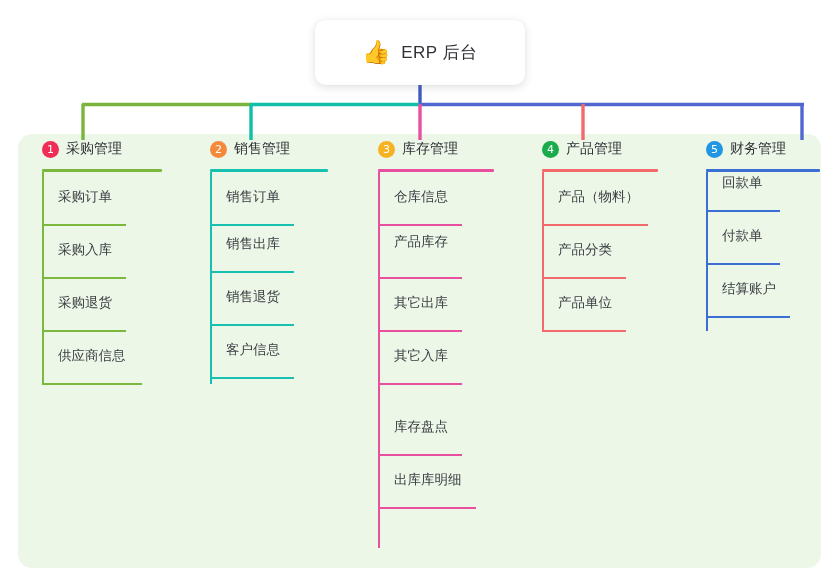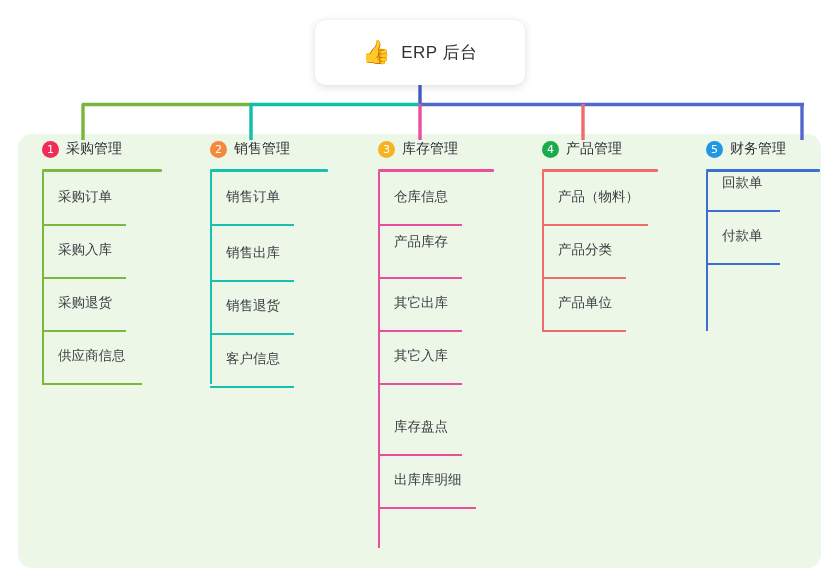--- a/index.html
+++ b/index.html
@@ -199,21 +199,21 @@
       <span class="badge" style="background:#f4893c;">2</span>
       <span class="col-title">销售管理</span>
     </div>
     <div class="col-rule" style="background:#18c0b0; width:118px; margin-left:16px;"></div>
     <div class="items" style="height:216px;">
       <div class="stem" style="background:#18c0b0; height:212px;"></div>
       <div class="item" style="height:54px;">
         <span class="item-label">销售订单</span>
         <span class="item-rule" style="background:#18c0b0; width:84px;"></span>
       </div>
-      <div class="item" style="height:56px;">
+      <div class="item" style="height:35px;margin-top:12px;">
         <span class="item-label">销售出库</span>
         <span class="item-rule" style="background:#18c0b0; width:84px;"></span>
       </div>
       <div class="item" style="height:53px;">
         <span class="item-label">销售退货</span>
         <span class="item-rule" style="background:#18c0b0; width:84px;"></span>
       </div>
       <div class="item" style="height:53px;">
         <span class="item-label">客户信息</span>
         <span class="item-rule" style="background:#18c0b0; width:84px;"></span>
@@ -288,16 +288,20 @@
     <div class="items" style="height:162px;">
       <div class="stem" style="background:#3b6fd4; height:159px;"></div>
       <div class="item" style="height:40px;">
         <span class="item-label">回款单</span>
         <span class="item-rule" style="background:#3b6fd4; width:74px;"></span>
       </div>
       <div class="item" style="height:53px;">
         <span class="item-label">付款单</span>
         <span class="item-rule" style="background:#3b6fd4; width:74px;"></span>
       </div>
+      <div class="item" style="height:53px;">
+        <span class="item-label">结算账户</span>
+        <span class="item-rule" style="background:#3b6fd4; width:84px;"></span>
+      </div>
     </div>
   </div>
 
 </div>
 
 </body></html>

